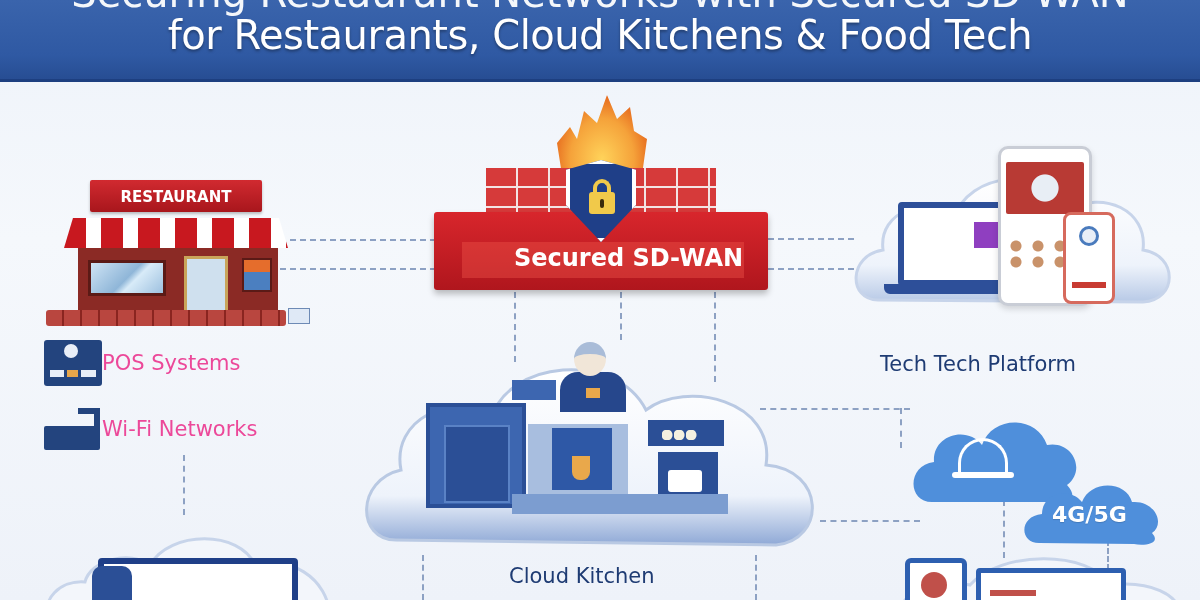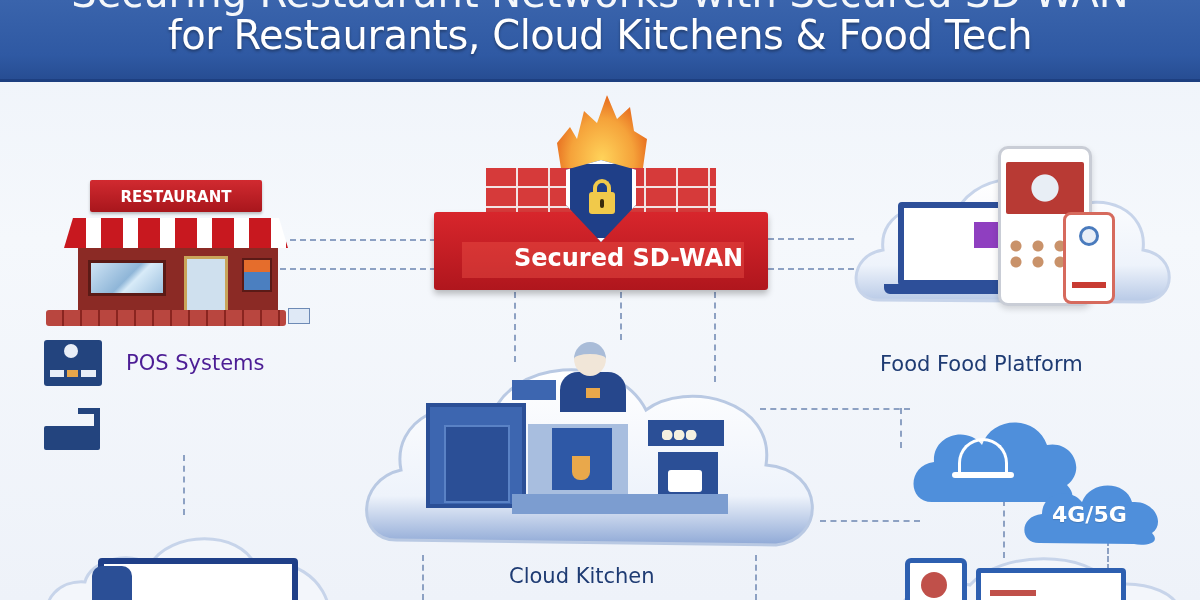--- a/index.html
+++ b/index.html
@@ -51,21 +51,21 @@
   .shop-door { position: absolute; left: 184px; top: 256px; width: 44px; height: 62px;
     background: #cfe0ee; border: 3px solid #c9a45a; }
   .shop-poster { position: absolute; left: 242px; top: 258px; width: 30px; height: 34px;
     background: linear-gradient(180deg,#e56d2c 0 40%, #4b7fc0 40%); border: 2px solid #5b1a16; }
   .bricks { position: absolute; left: 46px; top: 310px; width: 240px; height: 16px;
     background: repeating-linear-gradient(90deg,#b9463f 0 16px,#8a2520 16px 18px); border-radius: 3px; }
   .shop-badge { position: absolute; left: 288px; top: 308px; width: 22px; height: 16px;
     background: #dfe9f6; border: 1px solid #6d8ab5; }
 
   .icon-row { position: absolute; left: 44px; display: flex; align-items: center; }
-  .icon-label { color: #4c1d95; font-size: 21px; margin-left: 24px; font-weight: 500; }
+  .icon-label { color: #ec4899; font-size: 21px; margin-left: 0; font-weight: 500; }
   .pos-icon { width: 58px; height: 46px; background: #23447e; border-radius: 3px; position: relative; }
   .pos-icon::before { content: ""; position: absolute; left: 20px; top: 4px; width: 14px; height: 14px; border-radius: 50%; background: #e8eef7; }
   .pos-icon::after { content: ""; position: absolute; left: 6px; top: 30px; width: 46px; height: 7px;
     background: linear-gradient(90deg,#e8eef7 0 30%, transparent 30% 38%, #e7a64a 38% 60%, transparent 60% 68%, #e8eef7 68%); }
   .wifi-icon { width: 58px; height: 46px; position: relative; }
   .wifi-icon::before { content: ""; position: absolute; left: 0; top: 20px; width: 56px; height: 24px; background: #23447e; border-radius: 2px; }
   .wifi-icon::after { content: ""; position: absolute; left: 34px; top: 2px; width: 16px; height: 20px; border: 6px solid #23447e; border-bottom: none; border-left: none; }
 
   
   .flame {
@@ -180,20 +180,21 @@
   <div class="bricks"></div>
   <div class="shop-badge"></div>
   <div class="rest-sign">RESTAURANT</div>
 
   <div class="icon-row" style="top:340px;">
     <div class="pos-icon"></div>
     <span class="icon-label">POS Systems</span>
   </div>
   <div class="icon-row" style="top:406px;">
     <div class="wifi-icon"></div>
+    <span class="icon-label">Wi-Fi Networks</span>
   </div>
 </div>
 
 <div>
   <div class="flame"></div>
   <div class="brick-wall"></div>
   <div class="fw-base"></div>
   <div class="fw-label-bg"></div>
   <div class="fw-label">Secured SD-WAN</div>
   <div class="shield"></div>
@@ -215,21 +216,21 @@
   </svg>
   <div class="laptop-screen"></div>
   <div class="laptop-purple"></div>
   <div class="laptop-base"></div>
   <div class="phone-big"></div>
   <div class="phone-big-img"></div>
   <div class="phone-dots"></div>
   <div class="phone-small"></div>
   <div class="phone-small-clock"></div>
   <div class="phone-small-btn"></div>
-  <div class="caption" style="left:880px;top:352px;">Food Food Platform</div>
+  <div class="caption" style="left:880px;top:352px;">Tech Tech Platform</div>
 </div>
 
 <div>
   <svg class="cloud" style="left:356px;top:340px;" width="470" height="220" viewBox="0 0 470 220">
     <defs>
       <linearGradient id="cg2" x1="0" y1="0" x2="0" y2="1">
         <stop offset="0" stop-color="#ffffff"></stop>
           <stop offset="0.72" stop-color="#eef3fb"></stop>
           <stop offset="1" stop-color="#8fa9d6"></stop>
       </linearGradient>

